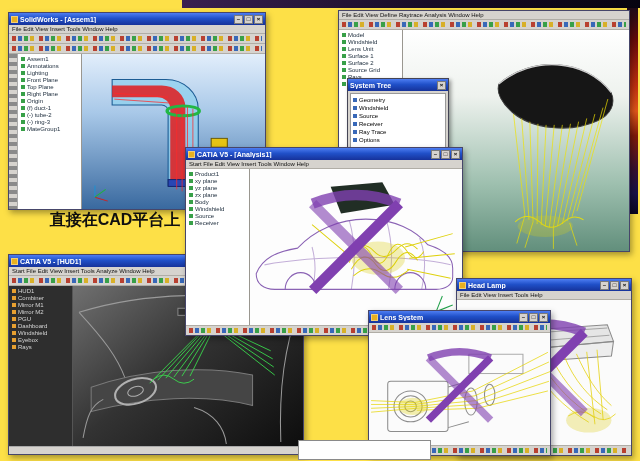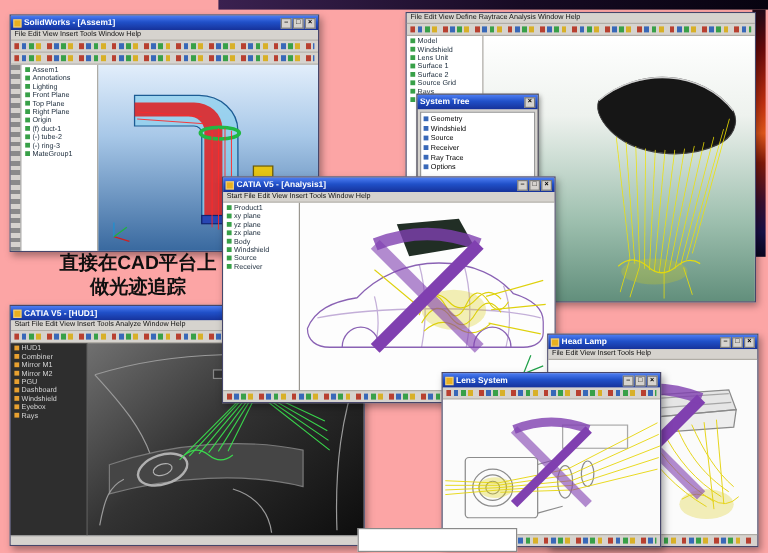--- a/index.html
+++ b/index.html
@@ -1,17 +1,17 @@
 <!DOCTYPE html>
 <html><head>
 <meta charset="utf-8">
 <style>
   html,body{margin:0;padding:0;background:#fff;}
   *{box-sizing:border-box;}
-  #slide{position:relative;width:640px;height:461px;background:#fca5a5;overflow:hidden;
+  #slide{position:relative;width:640px;height:461px;background:#fde047;overflow:hidden;
          font-family:"Liberation Sans",sans-serif;}
 
   
   .topstrip{position:absolute;left:182px;top:0;width:458px;height:8px;z-index:1;
             background:linear-gradient(90deg,#3a2150 0%,#170b24 55%,#070310 100%);}
   .rightbar{position:absolute;left:627px;top:8px;width:11px;height:206px;z-index:1;
             background:linear-gradient(180deg,#200a18 0%,#6a0a0a 16%,#c03010 38%,#e0561a 50%,
                        #801a0a 62%,#3a1030 78%,#181048 90%,#0a0620 100%);}
   .caption{position:absolute;left:20px;top:210px;width:190px;z-index:2;text-align:center;
            font-size:16px;font-weight:bold;color:#101010;line-height:20px;}
@@ -197,21 +197,20 @@
             <line x1="12" y1="146" x2="12" y2="134" stroke="#2090d0"></line>
             <line x1="12" y1="146" x2="22" y2="138" stroke="#20b040"></line>
           </g>
         </svg>
       </div>
     </div>
   </div>
 
   <div class="caption">
     <div>直接在CAD平台上</div>
-    <div>做光迹追踪</div>
   </div>
 
   <div class="win" id="w-hud">
     <div class="tb">
       <span class="ticon"></span>
       <span class="ttl">CATIA V5 - [HUD1]</span>
       <span class="wbtns">
         <span class="wbtn">–</span>
         <span class="wbtn">□</span>
         <span class="wbtn">×</span>

